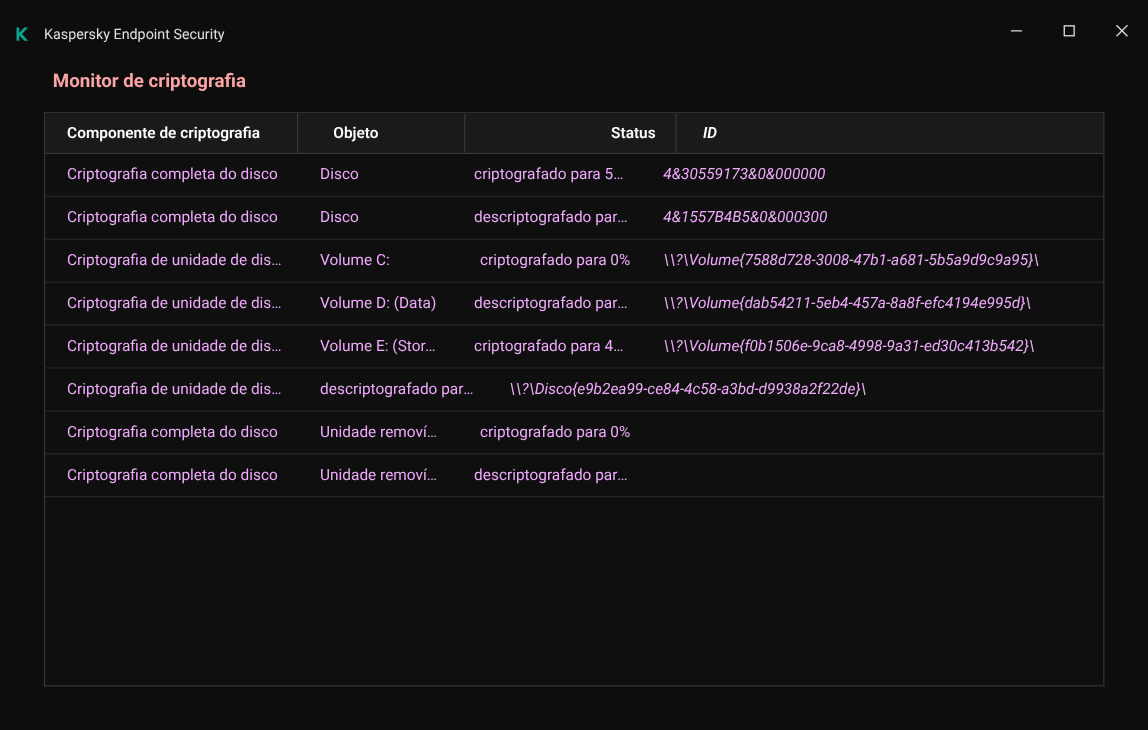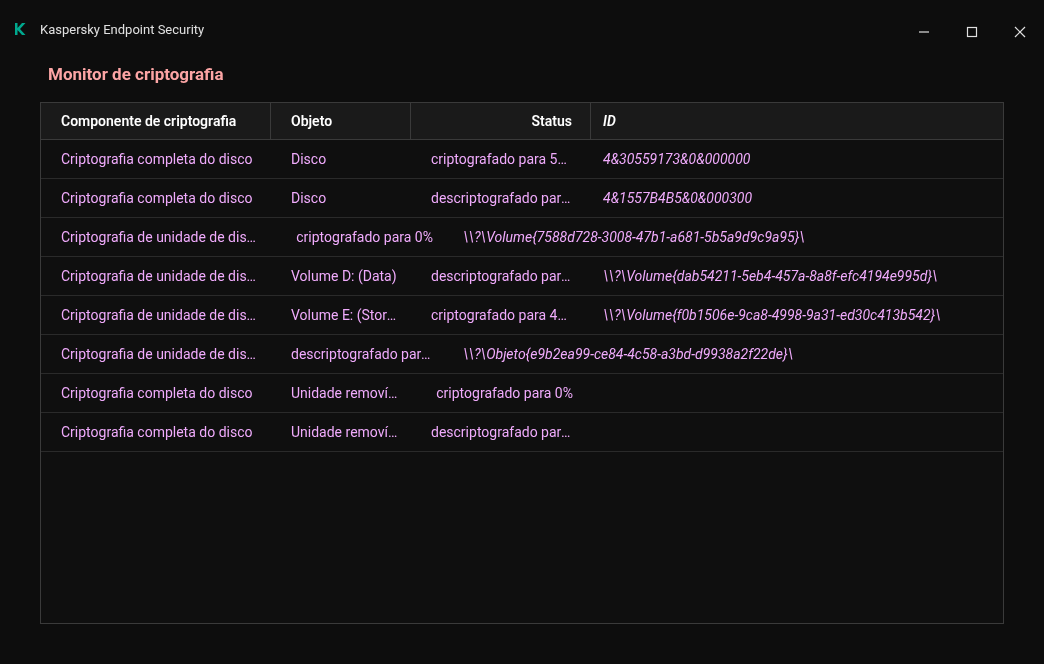--- a/index.html
+++ b/index.html
@@ -16,23 +16,23 @@
     }
     .window {
       background: #0d0d0d;
       width: 100%;
       height: 100%;
       display: flex;
       flex-direction: column;
     }
     .titlebar {
       display: flex;
-      align-items: flex-start;
+      align-items: flex-end;
       justify-content: space-between;
-      padding: 20px 12px;
+      padding: 8px 12px;
       height: 48px;
     }
     .titlebar-left {
       display: flex;
       align-items: center;
       gap: 10px;
     }
     .logo {
       width: 18px;
       height: 18px;
@@ -71,20 +71,21 @@
       flex: 1;
       display: flex;
       flex-direction: column;
       overflow: hidden;
       background: #0f0f0f;
     }
     .table-header {
       display: flex;
       background: #1a1a1a;
       border-bottom: 1px solid #3a3a3a;
+      gap: 12px;
     }
     .th {
       color: #ffffff;
       font-size: 14px;
       font-weight: 600;
       padding: 10px 12px 10px 20px;
       border-right: 1px solid #3a3a3a;
       overflow: hidden;
       text-overflow: ellipsis;
       white-space: nowrap;
@@ -187,39 +188,40 @@
           <div class="td col-id">4&amp;30559173&amp;0&amp;000000</div>
         </div>
         <div class="table-row">
           <div class="td col-component">Criptografia completa do disco</div>
           <div class="td col-object">Disco</div>
           <div class="td col-status">descriptografado para 9...</div>
           <div class="td col-id">4&amp;1557B4B5&amp;0&amp;000300</div>
         </div>
         <div class="table-row">
           <div class="td col-component">Criptografia de unidade de disc...</div>
+          <div class="td col-object">Volume C:</div>
           <div class="td col-status">criptografado para 0%</div>
           <div class="td col-id">\\?\Volume{7588d728-3008-47b1-a681-5b5a9d9c9a95}\</div>
         </div>
         <div class="table-row">
           <div class="td col-component">Criptografia de unidade de disc...</div>
           <div class="td col-object">Volume D: (Data)</div>
           <div class="td col-status">descriptografado para 21...</div>
           <div class="td col-id">\\?\Volume{dab54211-5eb4-457a-8a8f-efc4194e995d}\</div>
         </div>
         <div class="table-row">
           <div class="td col-component">Criptografia de unidade de disc...</div>
           <div class="td col-object">Volume E: (Storage)</div>
           <div class="td col-status">criptografado para 47%</div>
           <div class="td col-id">\\?\Volume{f0b1506e-9ca8-4998-9a31-ed30c413b542}\</div>
         </div>
         <div class="table-row">
           <div class="td col-component">Criptografia de unidade de disc...</div>
           <div class="td col-status">descriptografado para 1...</div>
-          <div class="td col-id">\\?\Objeto{e9b2ea99-ce84-4c58-a3bd-d9938a2f22de}\</div>
+          <div class="td col-id">\\?\Disco{e9b2ea99-ce84-4c58-a3bd-d9938a2f22de}\</div>
         </div>
         <div class="table-row">
           <div class="td col-component">Criptografia completa do disco</div>
           <div class="td col-object">Unidade removível</div>
           <div class="td col-status">criptografado para 0%</div>
         </div>
         <div class="table-row">
           <div class="td col-component">Criptografia completa do disco</div>
           <div class="td col-object">Unidade removível</div>
           <div class="td col-status">descriptografado para 1...</div>

